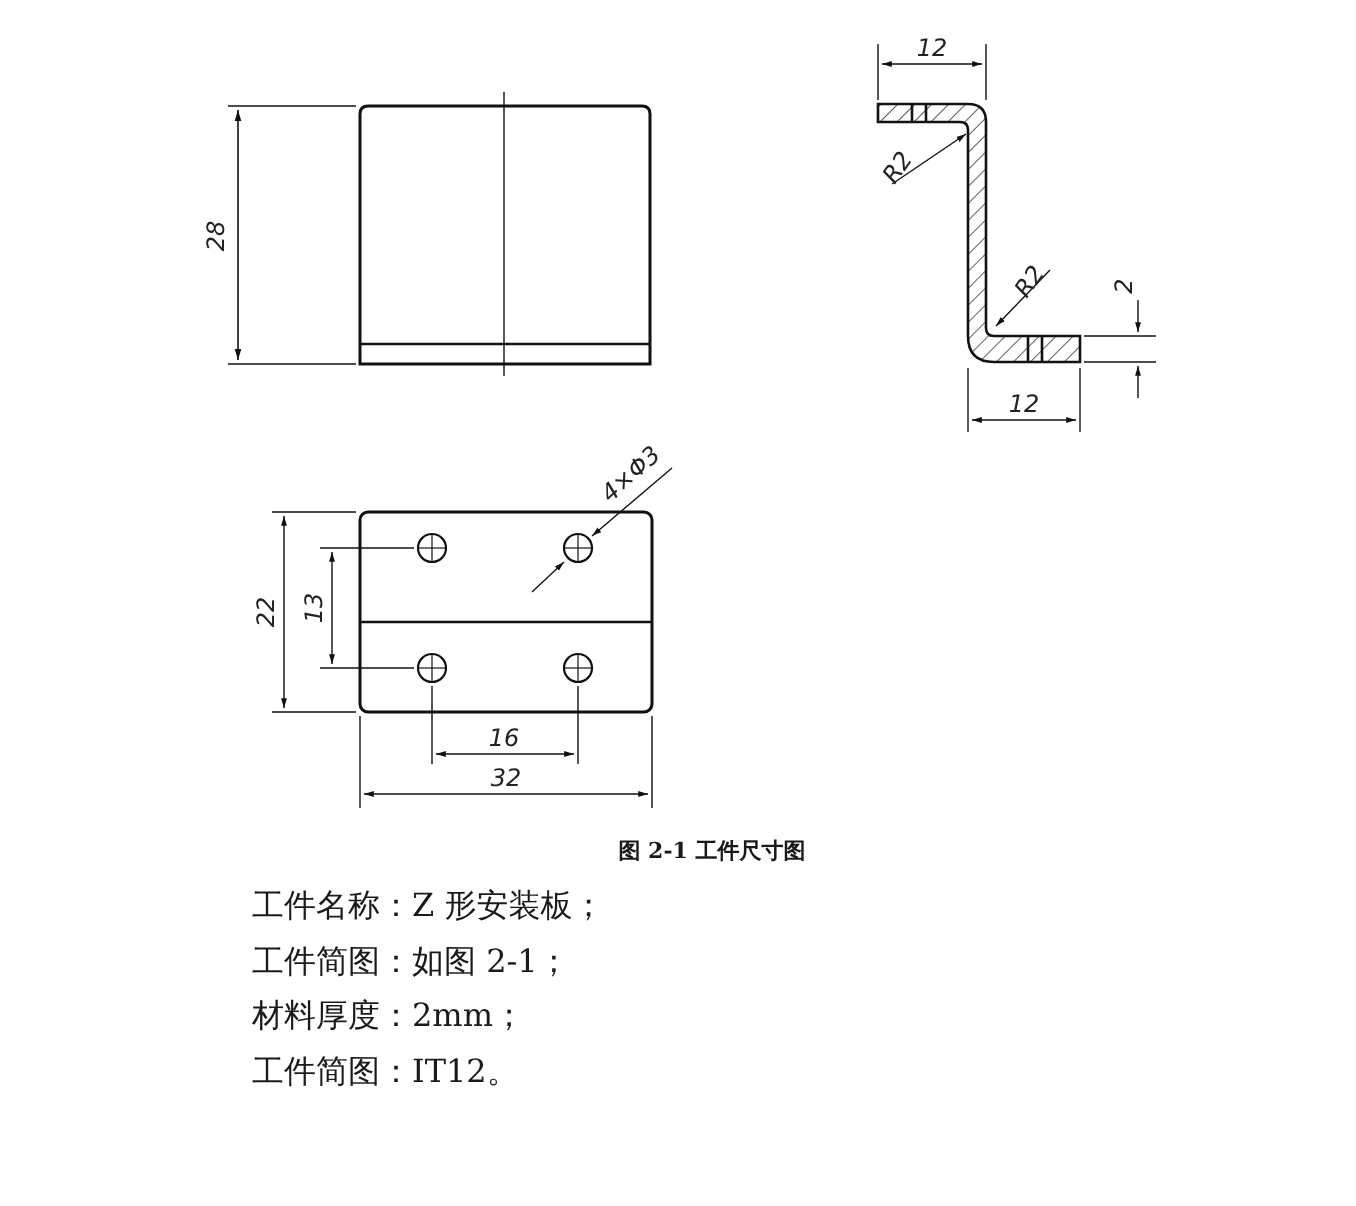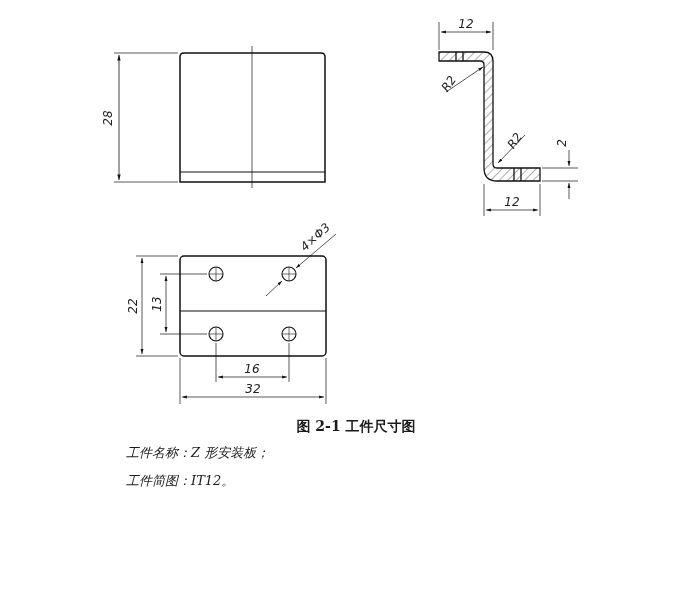--- a/index.html
+++ b/index.html
@@ -1,22 +1,22 @@
 <!DOCTYPE html>
 <html><head>
 <meta charset="utf-8">
 <style>
   html, body { margin:0; padding:0; background:#ffffff; }
   body { width:678px; height:603px; position:relative; overflow:hidden; font-family:"DejaVu Serif", serif; color:#1a1a1a; }
   #drawing { position:absolute; left:0; top:0; width:678px; height:410px; }
   .dim { font-family:"DejaVu Sans", sans-serif; font-style:italic; font-size:12px; fill:#222; }
-  .caption { position:absolute; left:0; width:678px; top:418px; text-align:center; font-size:14px; font-weight:bold; font-family:"DejaVu Serif", serif; }
+  .caption { position:absolute; left:0; width:678px; top:418px; text-align:center; font-size:11px; font-weight:bold; font-family:"DejaVu Serif", serif; }
   .caption span { margin-left:34px; }
   .specs { position:absolute; left:126px; top:446px; }
-  .spec { font-size:13px; height:27.5px; line-height:14px; white-space:nowrap;font-style:italic; }
+  .spec { font-size:16px; height:27.5px; line-height:14px; white-space:nowrap; }
 </style>
 </head>
 <body>
 
 <svg id="drawing" viewBox="0 0 678 410" xmlns="http://www.w3.org/2000/svg">
   <defs>
     <pattern id="hatch" patternUnits="userSpaceOnUse" width="6" height="6" patternTransform="rotate(45)">
       <line x1="0" y1="0" x2="0" y2="6" stroke="#333" stroke-width="0.8"></line>
     </pattern>
     <marker id="arr" viewBox="0 0 10 10" refX="10" refY="5" markerWidth="7" markerHeight="7" orient="auto-start-reverse">
@@ -99,14 +99,16 @@
   <text class="dim" transform="translate(161,304) rotate(-90)" text-anchor="middle">13</text>
   <text class="dim" x="252" y="373" text-anchor="middle">16</text>
   <text class="dim" x="253" y="393" text-anchor="middle">32</text>
   <text class="dim" transform="translate(318,240) rotate(-42)" text-anchor="middle">4×Φ3</text>
 </svg>
 
 <div class="caption"><span>图 2-1  工件尺寸图</span></div>
 
 <div class="specs">
   <div class="spec"><span>工件名称：</span><span>Z 形安装板；</span></div>
+  <div class="spec"><span>工件简图：</span><span>如图 2-1；</span></div>
+  <div class="spec"><span>材料厚度：</span><span>2mm；</span></div>
   <div class="spec"><span>工件简图：</span><span>IT12。</span></div>
 </div>
 
 </body></html>

